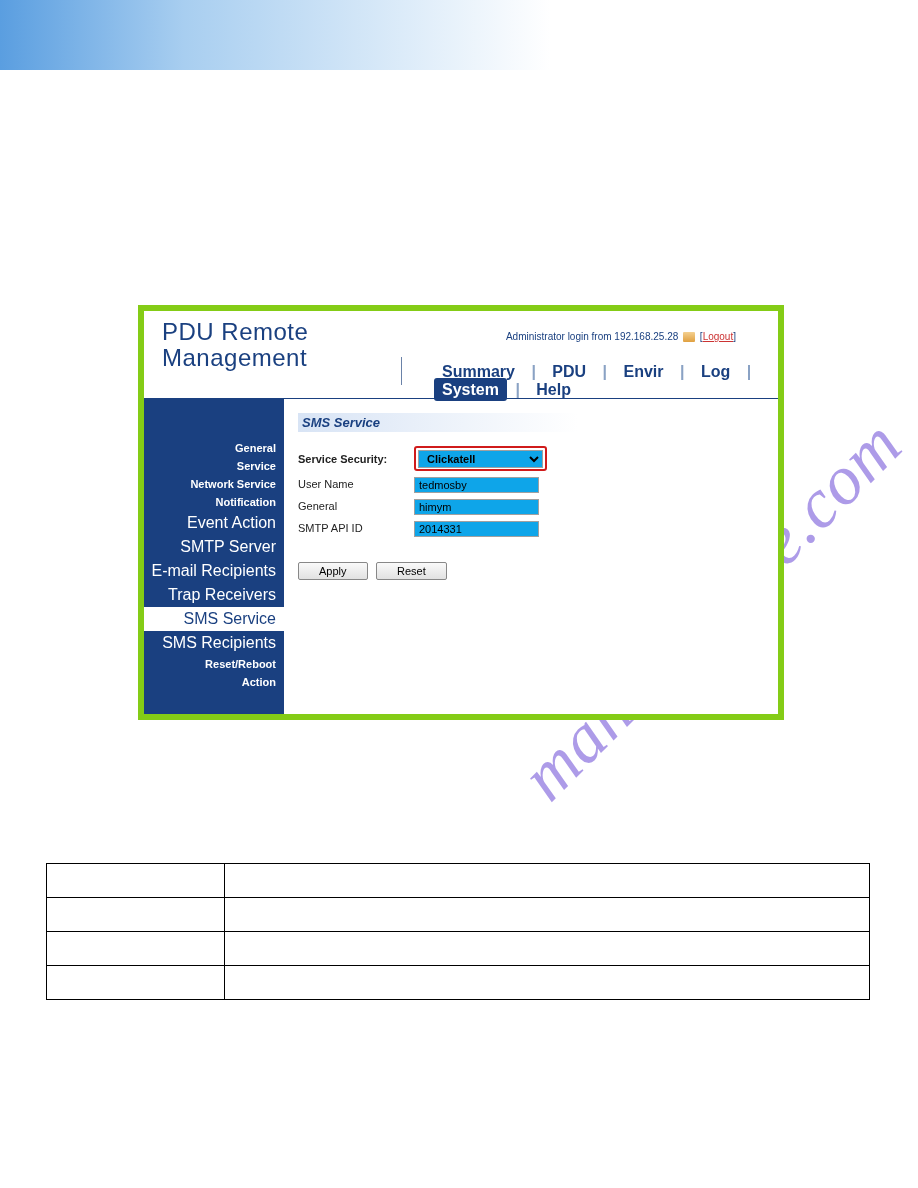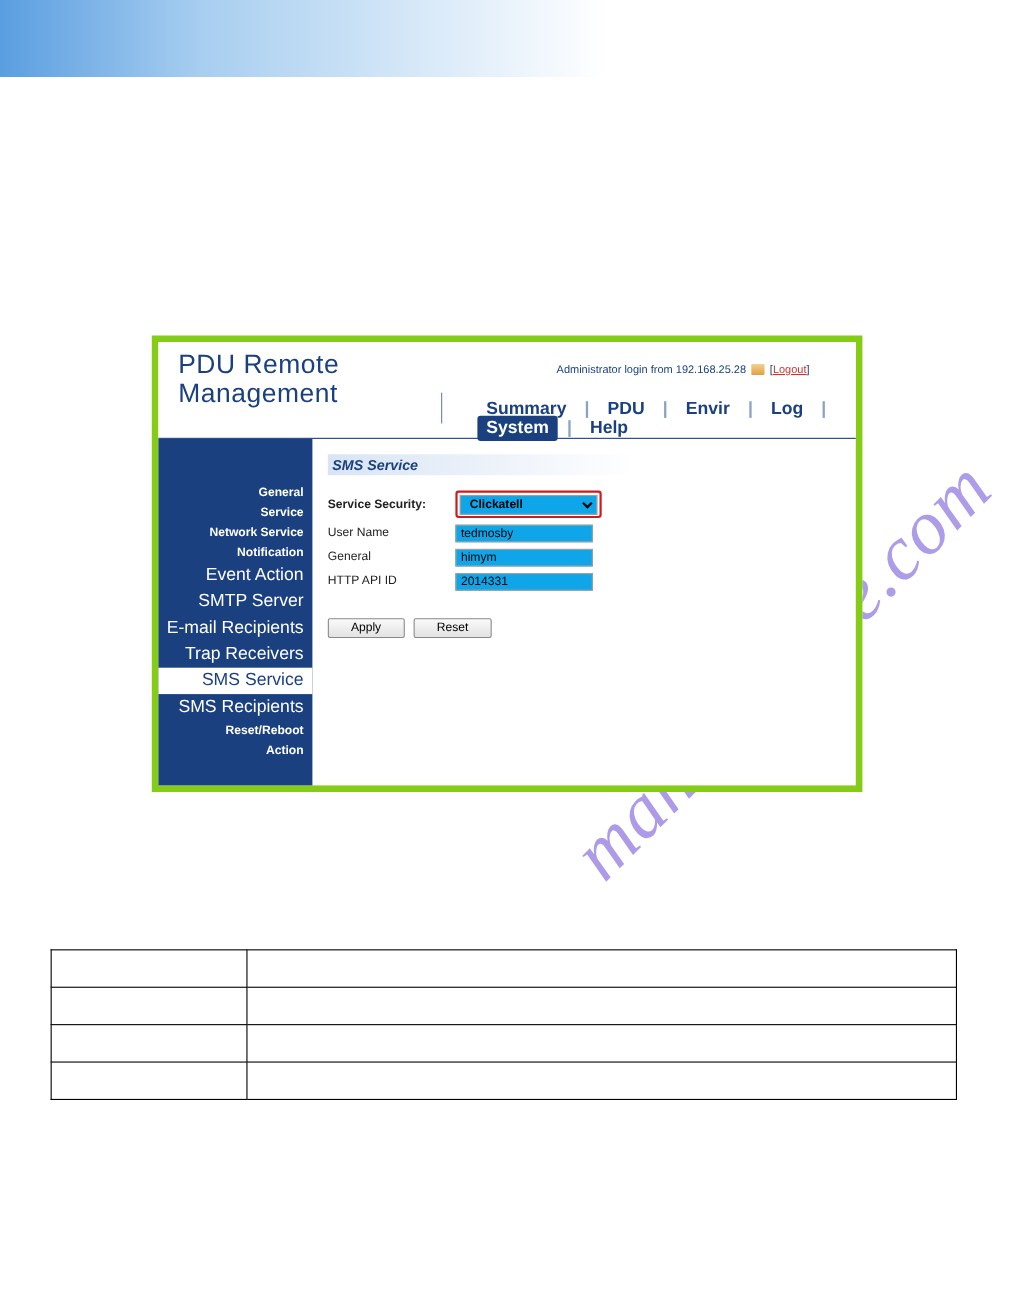--- a/index.html
+++ b/index.html
@@ -270,21 +270,21 @@
       </div>
 
       <div class="form-row">
         <div class="form-label">General</div>
         <div class="form-input-cell">
           <input type="text" value="himym" style="">
         </div>
       </div>
 
       <div class="form-row">
-        <div class="form-label">HTTP API ID</div>
+        <div class="form-label">SMTP API ID</div>
         <div class="form-input-cell">
           <input type="text" value="2014331" style="">
         </div>
       </div>
 
       <div class="form-actions">
         <button>Apply</button>
         <button>Reset</button>
       </div>
     </div>

